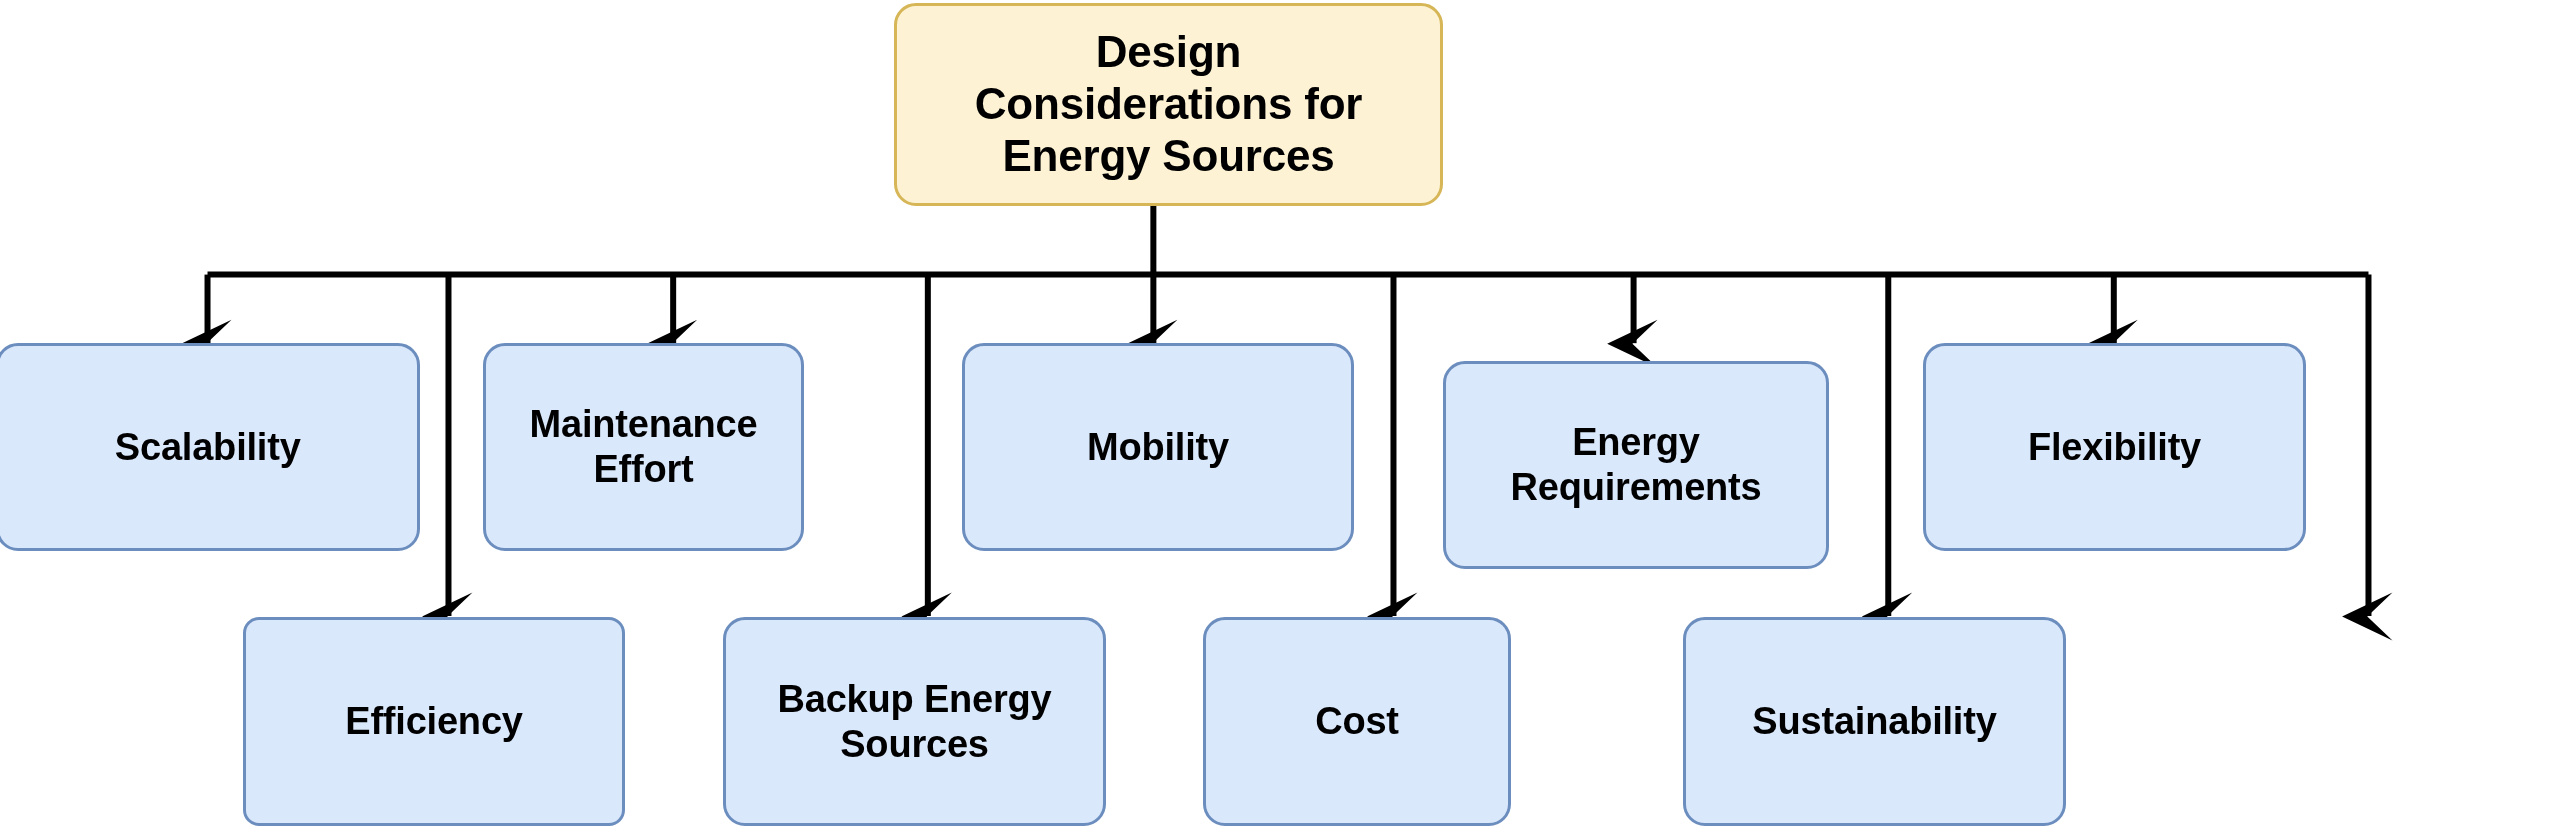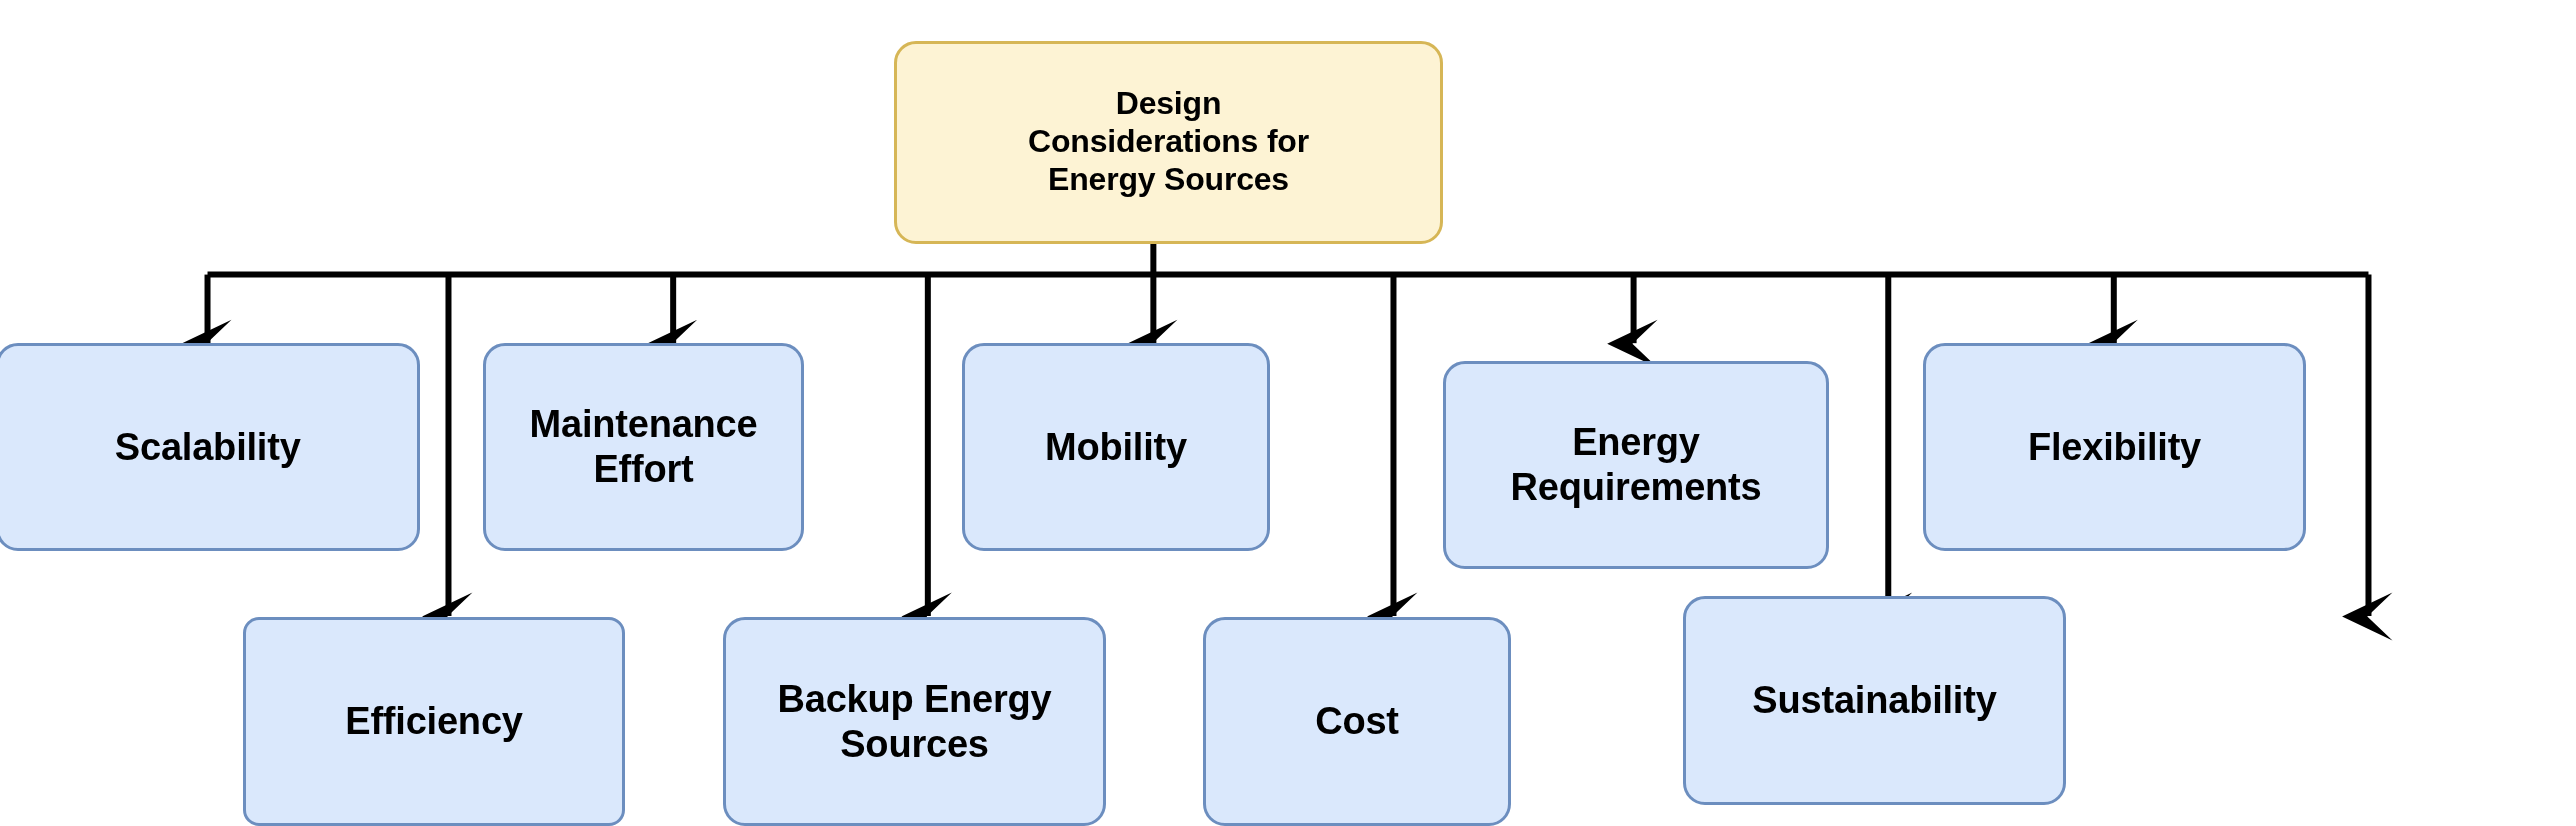--- a/index.html
+++ b/index.html
@@ -39,22 +39,21 @@
     padding: 3.4px 12px;
     line-height: 1.18;
     white-space: pre-line;
     font-weight: bold;
     letter-spacing: -0.2px;
   }
   .node.root {
     background: #fdf3d4;
     border-color: #d6b656;
     color: #000000;
-    font-size: 32px;
-    margin-top: 38px;
+    font-size: 44px;
   }
   .node.branch {
     background: #dae8fc;
     border-color: #6c8ebf;
     color: #000000;
     font-size: 38px;
   }
   .node-label {
     display: block;
     width: 100%;
@@ -92,39 +91,39 @@
 Energy Sources</span>
   </div>
 
   <div class="node branch" style="left: -4.3px; top: 343px; width: 424px; height: 208px; background: rgb(218, 232, 252); border-color: rgb(108, 142, 191);">
     <span class="node-label">Scalability</span>
   </div>
   <div class="node branch" style="left: 483px; top: 343px; width: 321px; height: 208px; background: rgb(218, 232, 252); border-color: rgb(108, 142, 191);">
     <span class="node-label">Maintenance
 Effort</span>
   </div>
-  <div class="node branch" style="left: 962px; top: 343px; width: 308px; height: 208px; background: rgb(218, 232, 252); border-color: rgb(108, 142, 191);">
+  <div class="node branch" style="left: 962px; top: 343px; width: 392px; height: 208px; background: rgb(218, 232, 252); border-color: rgb(108, 142, 191);">
     <span class="node-label">Mobility</span>
   </div>
   <div class="node branch" style="left: 1443px; top: 361px; width: 386px; height: 208px; background: rgb(218, 232, 252); border-color: rgb(108, 142, 191);">
     <span class="node-label">Energy
 Requirements</span>
   </div>
   <div class="node branch" style="left: 1923px; top: 343px; width: 383px; height: 208px; background: rgb(218, 232, 252); border-color: rgb(108, 142, 191);">
     <span class="node-label">Flexibility</span>
   </div>
 
   <div class="node branch" style="left: 243px; top: 617px; width: 382px; height: 209px; background: rgb(218, 232, 252); border-color: rgb(108, 142, 191); border-radius: 16px;">
     <span class="node-label">Efficiency</span>
   </div>
   <div class="node branch" style="left: 723px; top: 617px; width: 383px; height: 209px; background: rgb(218, 232, 252); border-color: rgb(108, 142, 191);">
     <span class="node-label">Backup Energy
 Sources</span>
   </div>
   <div class="node branch" style="left: 1203px; top: 617px; width: 308px; height: 209px; background: rgb(218, 232, 252); border-color: rgb(108, 142, 191);">
     <span class="node-label">Cost</span>
   </div>
-  <div class="node branch" style="left: 1683px; top: 596px; width: 383px; height: 209px; background: rgb(218, 232, 252); border-color: rgb(108, 142, 191); justify-content: flex-end;">
+  <div class="node branch" style="left: 1683px; top: 617px; width: 383px; height: 209px; background: rgb(218, 232, 252); border-color: rgb(108, 142, 191); justify-content: flex-end;">
     <span class="node-label">Sustainability</span>
   </div>
 
 </div>
 
 
 </body></html>

